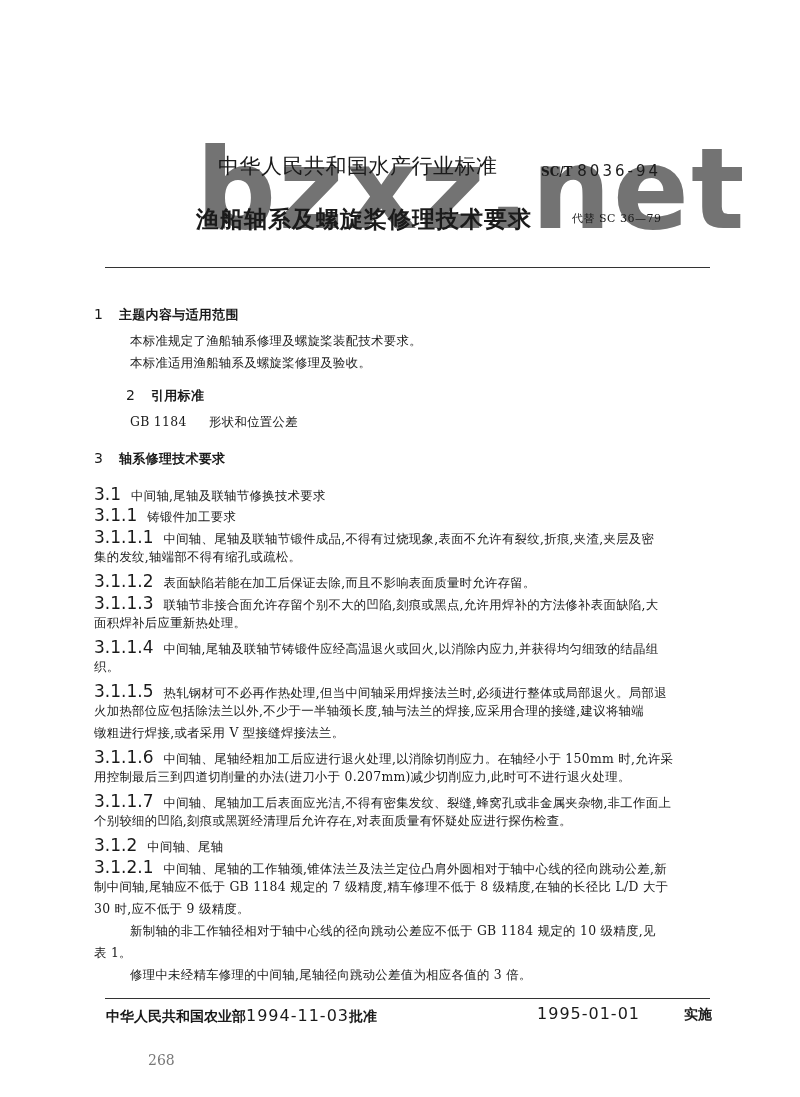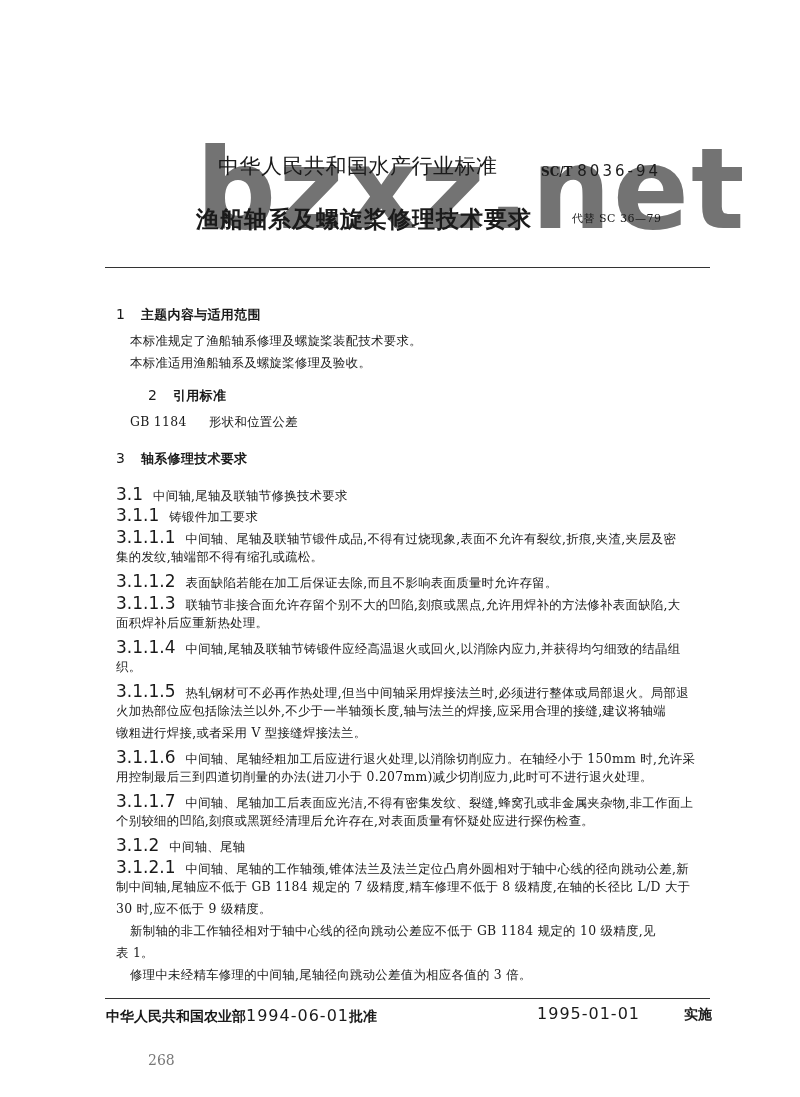--- a/index.html
+++ b/index.html
@@ -23,21 +23,21 @@
     .hdr-code .pfx { font-weight: bold; font-size: 12px; }
     .hdr-code .num { font-family: "DejaVu Sans", "Liberation Sans", sans-serif; letter-spacing: 3px; font-size: 15px; }
     .hdr-subtitle {
       left: 196px; top: 204px; font-family: "DejaVu Sans", "Liberation Sans", sans-serif;
       font-weight: bold; font-size: 23px; z-index: 1; white-space: nowrap; letter-spacing: 1px;
     }
     .hdr-replace {
       left: 572px; top: 211px; font-size: 11px; z-index: 1; white-space: nowrap; letter-spacing: 0.5px; text-align: center;
     }
     .rule { left: 105px; width: 605px; height: 1px; background: #333; }
-    .line { left: 116px; width: 610px; white-space: nowrap; font-size: 12.4px; letter-spacing: 0.3px; }
+    .line { left: 94px; width: 610px; white-space: nowrap; font-size: 12.4px; letter-spacing: 0.3px; }
     .sec-h { font-family: "DejaVu Sans", "Liberation Sans", sans-serif; font-weight: bold; font-size: 13px; }
     .sec-num { display: inline-block; width: 25px; font-family: "DejaVu Sans", "Liberation Sans", sans-serif; font-weight: normal; font-size: 14px; }
     .clause-num { font-family: "DejaVu Sans", "Liberation Sans", sans-serif; font-size: 17px; margin-right: 10px; letter-spacing: 0; }
     .indent { left: 130px; }
     .footer-left {
       left: 106px; top: 1006px; font-family: "DejaVu Sans", "Liberation Sans", sans-serif;
       font-weight: bold; font-size: 14px; white-space: nowrap;
     }
     .footer-left .date { font-weight: normal; font-size: 16px; letter-spacing: 1px; }
     .footer-right {
@@ -124,19 +124,19 @@
 <div class="abs line" style="top:879px;">制中间轴,尾轴应不低于 GB 1184 规定的 7 级精度,精车修理不低于 8 级精度,在轴的长径比 L/D 大于</div>
 <div class="abs line" style="top:901px;">30 时,应不低于 9 级精度。</div>
 
 <div class="abs line indent" style="top:923px;">新制轴的非工作轴径相对于轴中心线的径向跳动公差应不低于 GB 1184 规定的 10 级精度,见</div>
 <div class="abs line" style="top:945px;">表 1。</div>
 <div class="abs line indent" style="top:967px;">修理中未经精车修理的中间轴,尾轴径向跳动公差值为相应各值的 3 倍。</div>
 
 <div class="abs rule" style="top:998px;"></div>
 
 <div class="abs footer-left">
-  <span>中华人民共和国农业部</span><span class="date">1994-06-01</span><span>批准</span>
+  <span>中华人民共和国农业部</span><span class="date">1994-11-03</span><span>批准</span>
 </div>
 <div class="abs footer-right">
   <span>1995-01-01</span><span class="lbl">实施</span>
 </div>
 
 <div class="abs page-num">268</div>
 
 </body></html>

